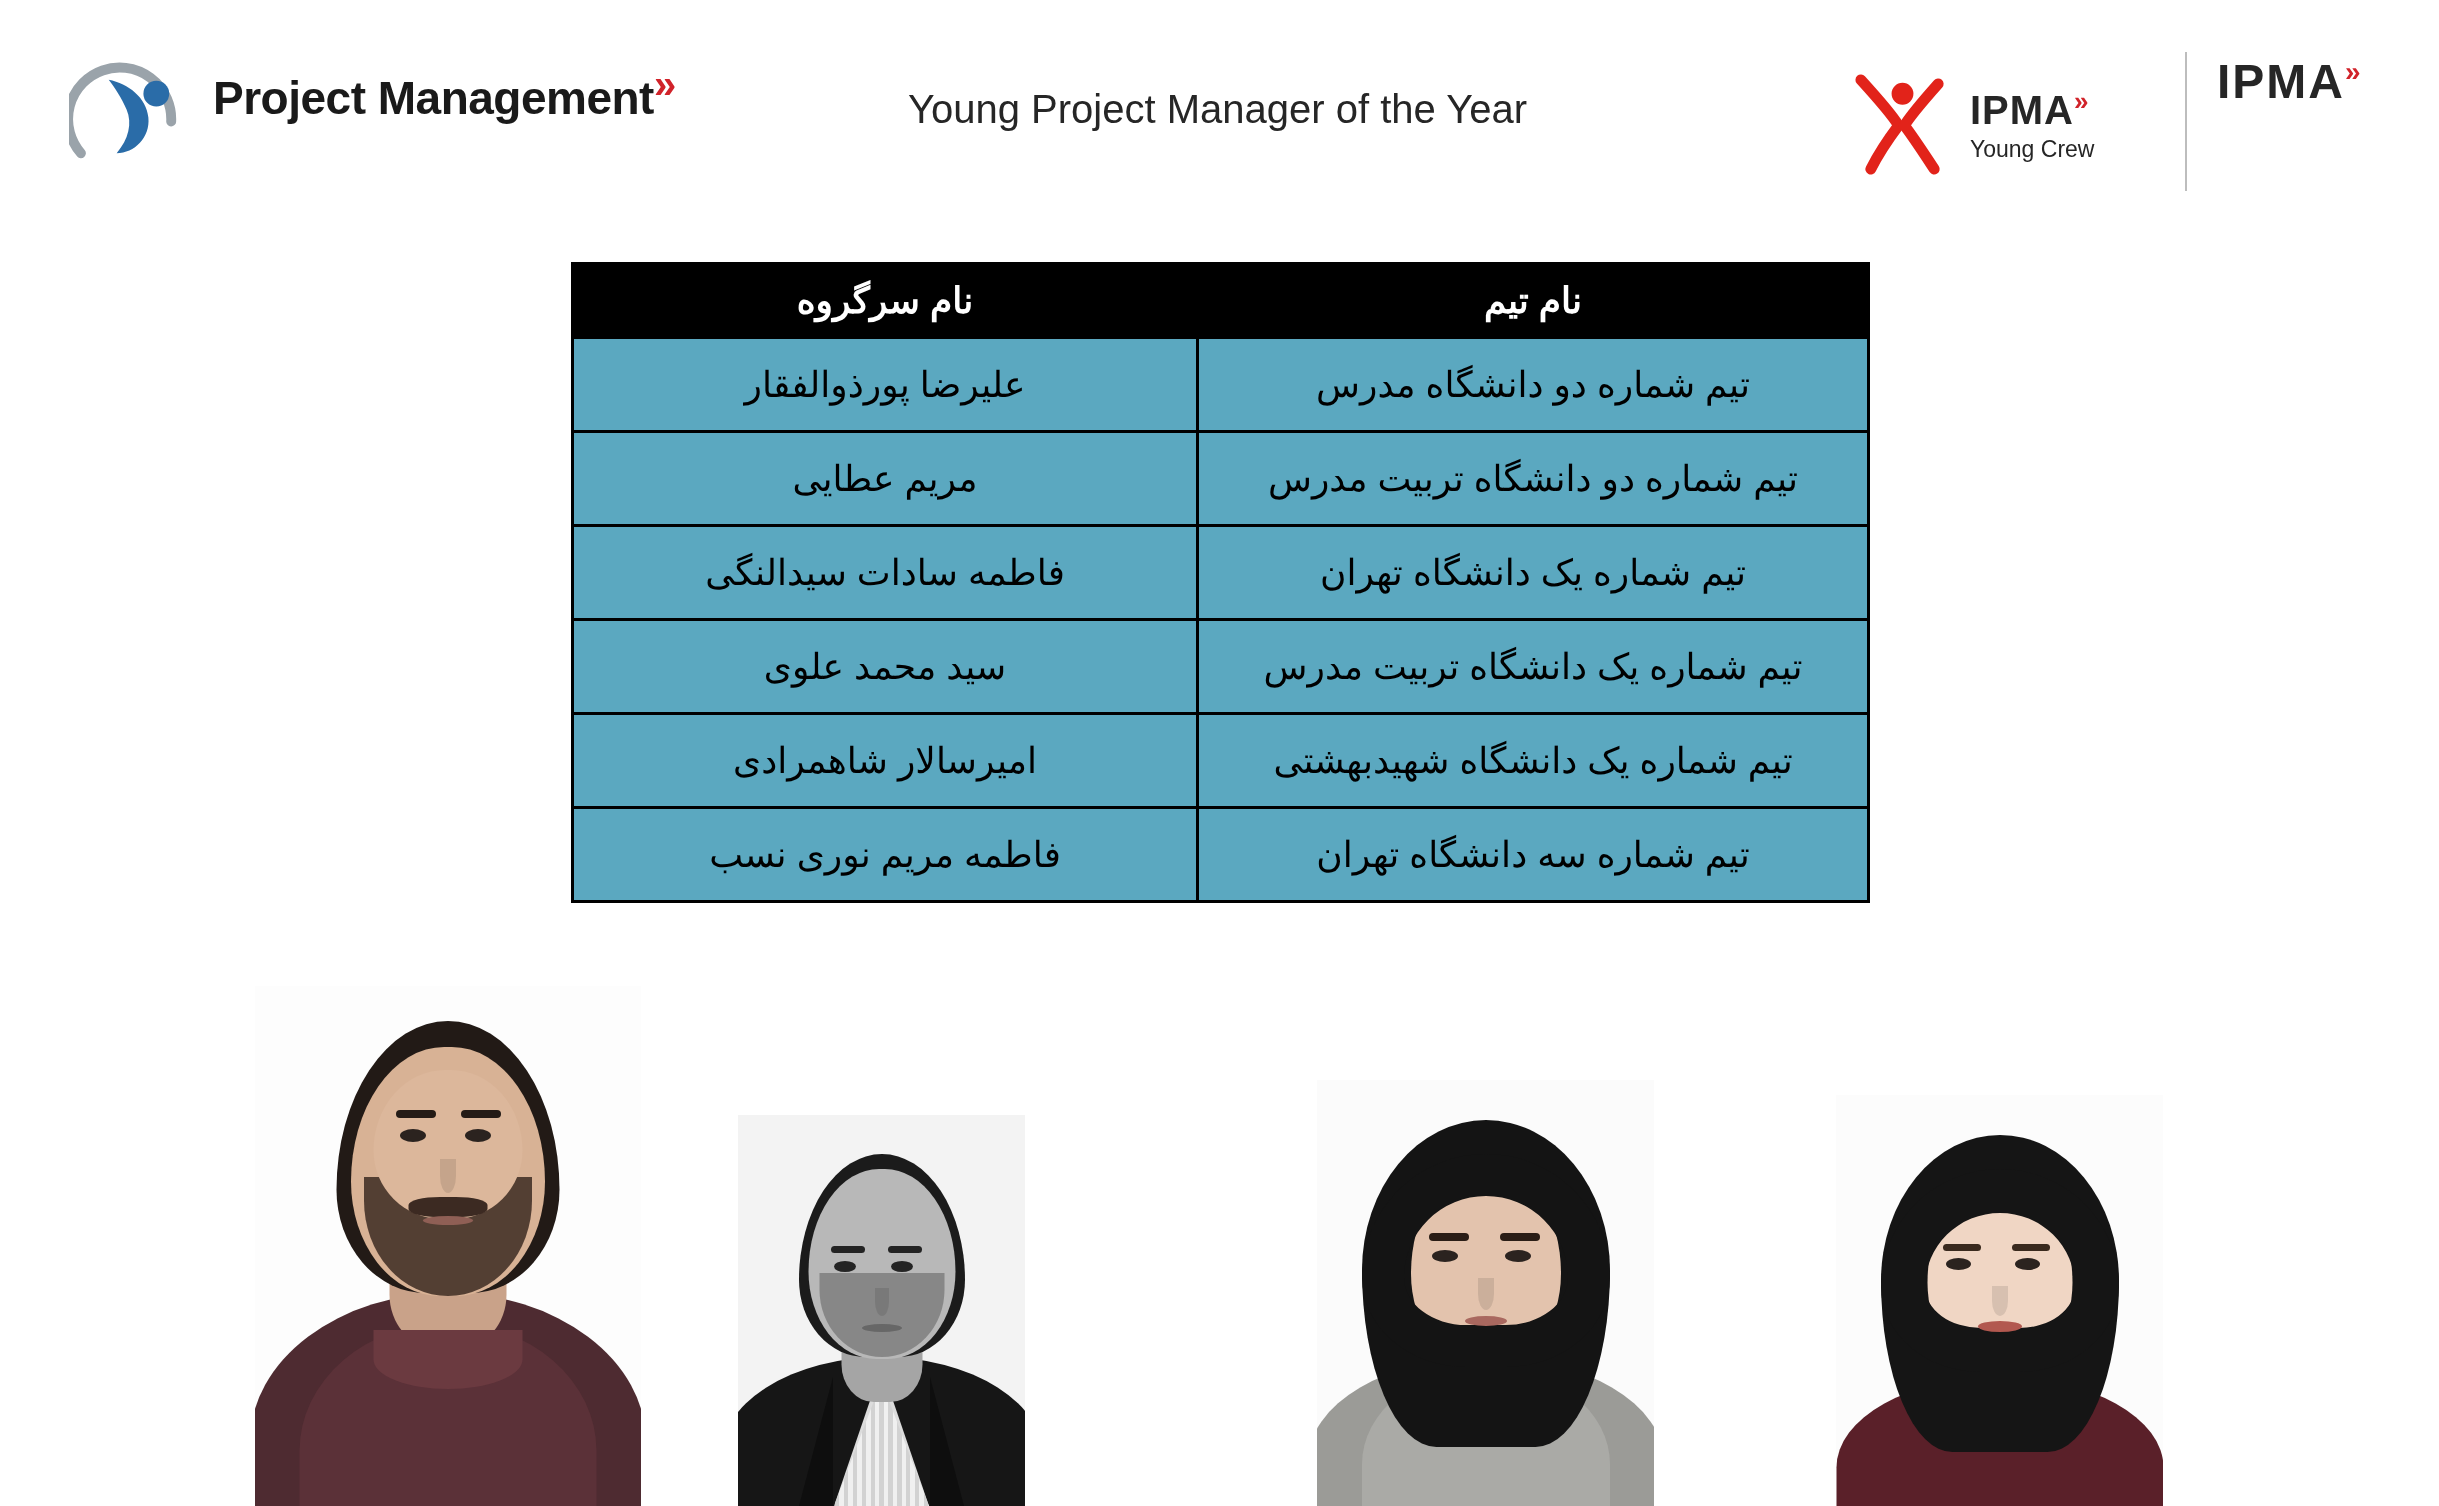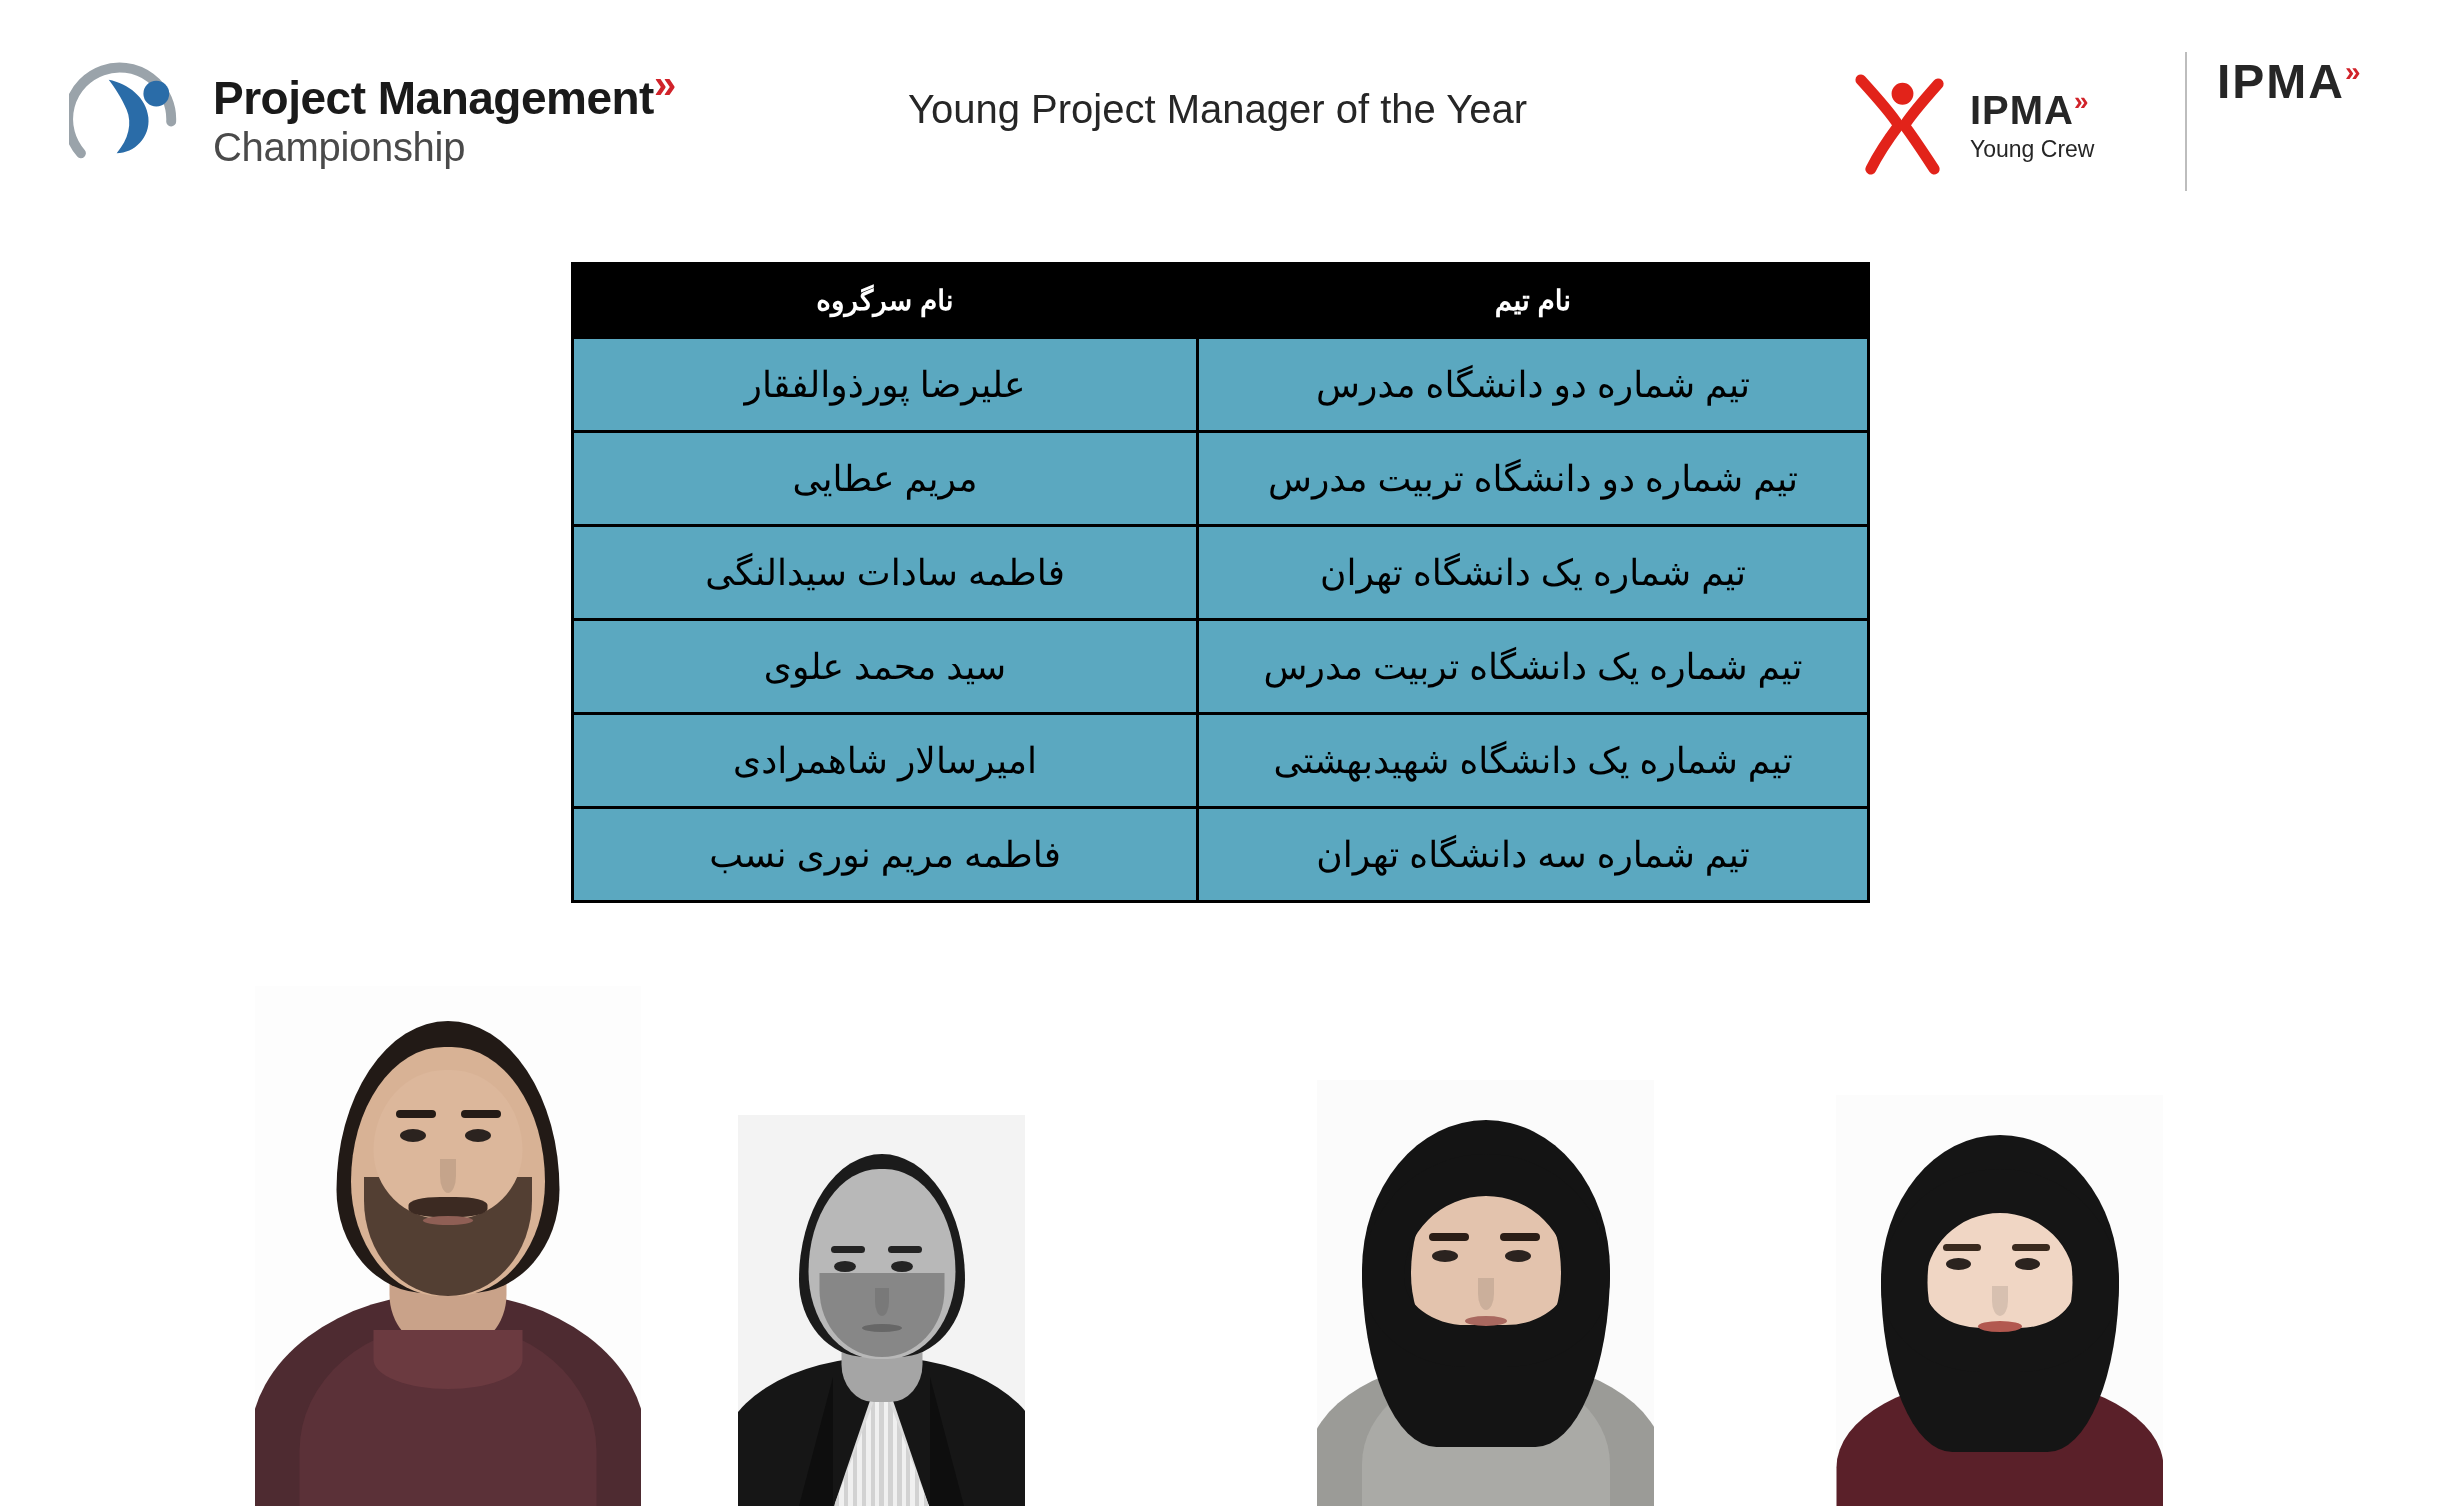--- a/index.html
+++ b/index.html
@@ -161,21 +161,21 @@
   }
   table.teams {
     border-collapse: collapse;
     width: 1299px;
     table-layout: fixed;
     direction: rtl;
   }
   table.teams th {
     background: #000000;
     color: #ffffff;
-    font-size: 28px;
+    font-size: 36px;
     font-weight: bold;
     height: 71px;
     padding: 0 40px;
     border: 3px solid #000000;
   }
   table.teams td {
     background: #5ba8c0;
     color: #000000;
     font-size: 36px;
     height: 91px;
@@ -277,21 +277,20 @@
   <div class="pmc-logo">
     <svg class="pmc-mark" viewBox="0 0 130 118">
       <path d="M12 96 A52 52 0 1 1 103 64" fill="none" stroke="#9aa3aa" stroke-width="10" stroke-linecap="round"></path>
       <path d="M40 22 C60 26 78 40 80 60 C82 80 66 96 48 96 C60 82 64 66 58 52 C53 40 46 30 40 22 Z" fill="#2a6ca8"></path>
       <circle cx="88" cy="36" r="13" fill="#2a6ca8"></circle>
     </svg>
     <div class="pmc-text">
       <div class="pmc-title">
         <span>Project Management</span><span class="pmc-chev">»</span>
       </div>
-      <div class="pmc-sub">Championship</div>
     </div>
   </div>
 
   <div class="center-title">Young Project Manager of the Year</div>
 
   <div class="ipma-group">
     <svg class="yc-mark" viewBox="0 0 120 110">
       <path d="M18 12 C38 34 50 48 56 58 C44 74 34 90 28 102" fill="none" stroke="#e2231a" stroke-width="11" stroke-linecap="round"></path>
       <path d="M96 16 C80 34 68 48 62 58 C74 74 84 90 92 102" fill="none" stroke="#e2231a" stroke-width="11" stroke-linecap="round"></path>
       <circle cx="60" cy="26" r="11" fill="#e2231a"></circle>

